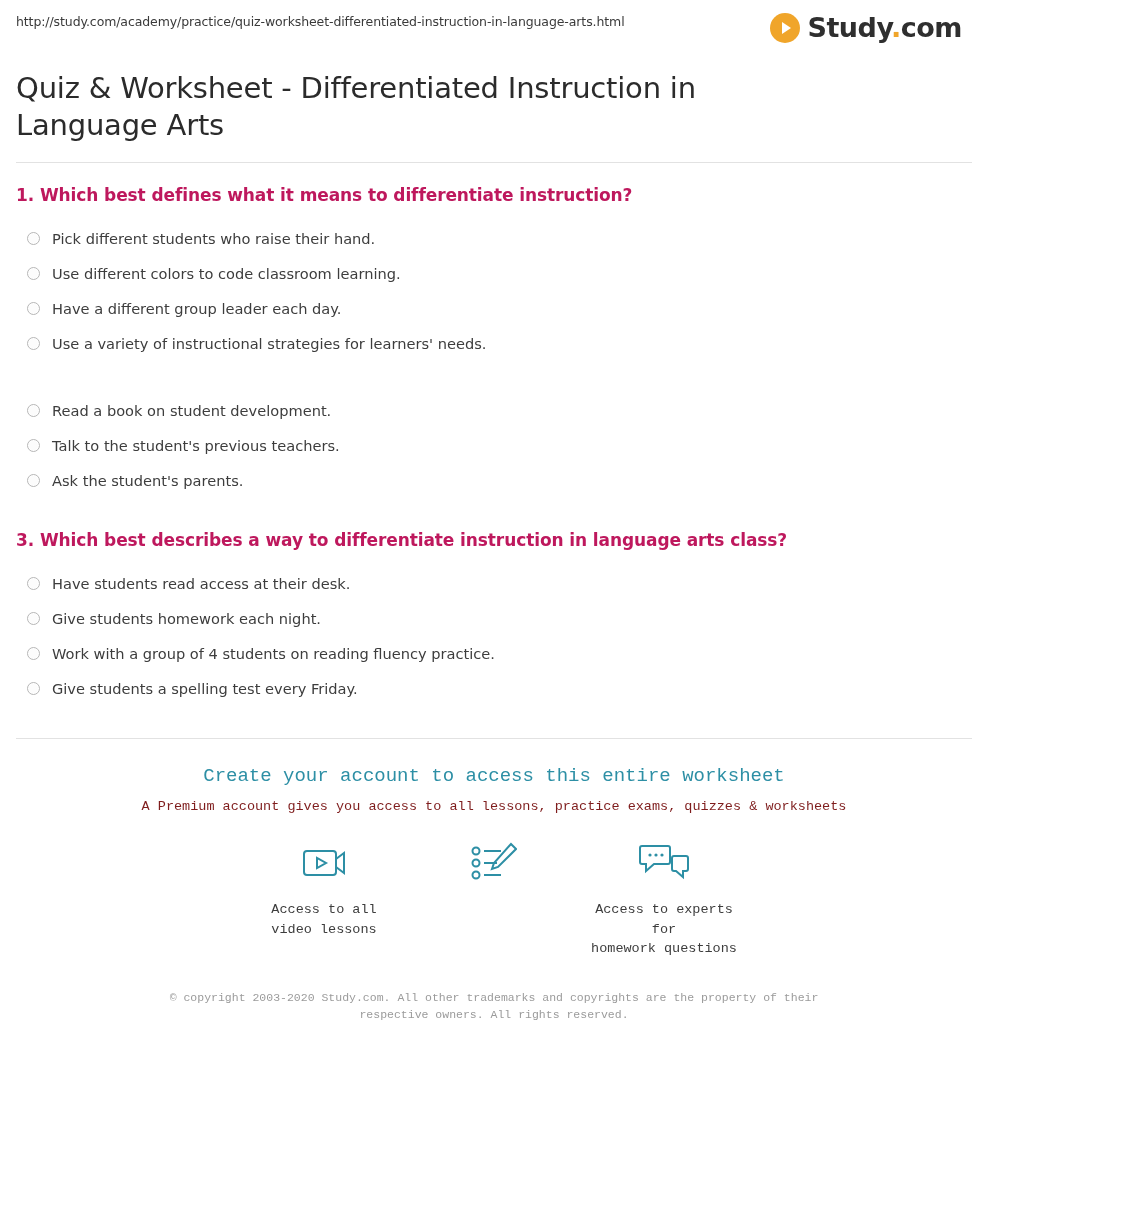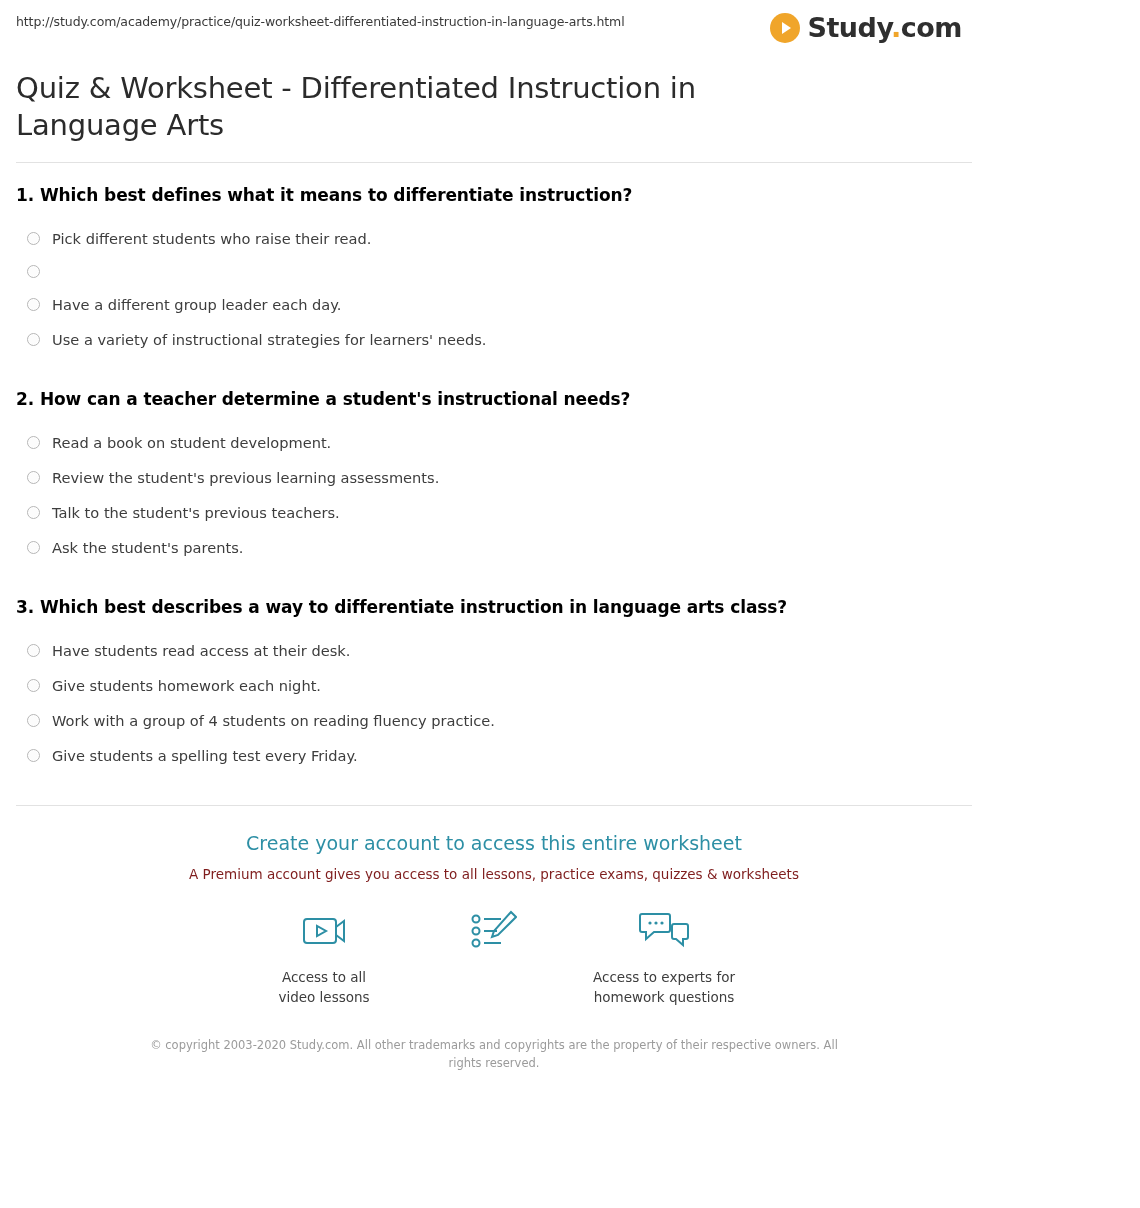--- a/index.html
+++ b/index.html
@@ -80,21 +80,21 @@
     border: 0;
     border-top: 1px solid #e2e2e2;
     margin: 0 0 22px 0;
   }
 
   
   .question-block { margin-bottom: 32px; }
   .q-text {
     font-size: 17px;
     font-weight: bold;
-    color: #000000;
+    color: #be185d;
     margin: 0 0 16px 0;
     letter-spacing: -0.1px;
   }
   .answer {
     display: flex;
     align-items: center;
     gap: 12px;
     padding: 9px 0 9px 11px;
   }
   .radio {
@@ -112,20 +112,21 @@
   }
 
   
   .promo-sep {
     border: 0;
     border-top: 1px solid #e2e2e2;
     margin: 24px 0 26px 0;
   }
   .promo {
     text-align: center;
+    font-family: Liberation Mono, monospace;
   }
   .promo-head {
     font-size: 19px;
     color: #2d8fa5;
     margin-bottom: 12px;
   }
   .promo-sub {
     font-size: 13.5px;
     color: #7f1d1d;
     margin-bottom: 26px;
@@ -173,44 +174,40 @@
     </div>
   </div>
 
   <h1 class="title">Quiz &amp; Worksheet - Differentiated Instruction in Language Arts</h1>
   <hr class="hr">
 
   <div class="question-block">
     <p class="q-text">1. Which best defines what it means to differentiate instruction?</p>
     <div class="answer">
       <span class="radio"></span>
-      <span class="answer-label">Pick different students who raise their read.</span>
-    </div>
-    <div class="answer">
-      <span class="radio"></span>
+      <span class="answer-label">Pick different students who raise their hand.</span>
+    </div>
+    <div class="answer">
+      <span class="radio"></span>
+      <span class="answer-label">Use different colors to code classroom learning.</span>
     </div>
     <div class="answer">
       <span class="radio"></span>
       <span class="answer-label">Have a different group leader each day.</span>
     </div>
     <div class="answer">
       <span class="radio"></span>
       <span class="answer-label">Use a variety of instructional strategies for learners' needs.</span>
     </div>
   </div>
 
   <div class="question-block">
-    <p class="q-text">2. How can a teacher determine a student's instructional needs?</p>
     <div class="answer">
       <span class="radio"></span>
       <span class="answer-label">Read a book on student development.</span>
-    </div>
-    <div class="answer">
-      <span class="radio"></span>
-      <span class="answer-label">Review the student's previous learning assessments.</span>
     </div>
     <div class="answer">
       <span class="radio"></span>
       <span class="answer-label">Talk to the student's previous teachers.</span>
     </div>
     <div class="answer">
       <span class="radio"></span>
       <span class="answer-label">Ask the student's parents.</span>
     </div>
   </div>

